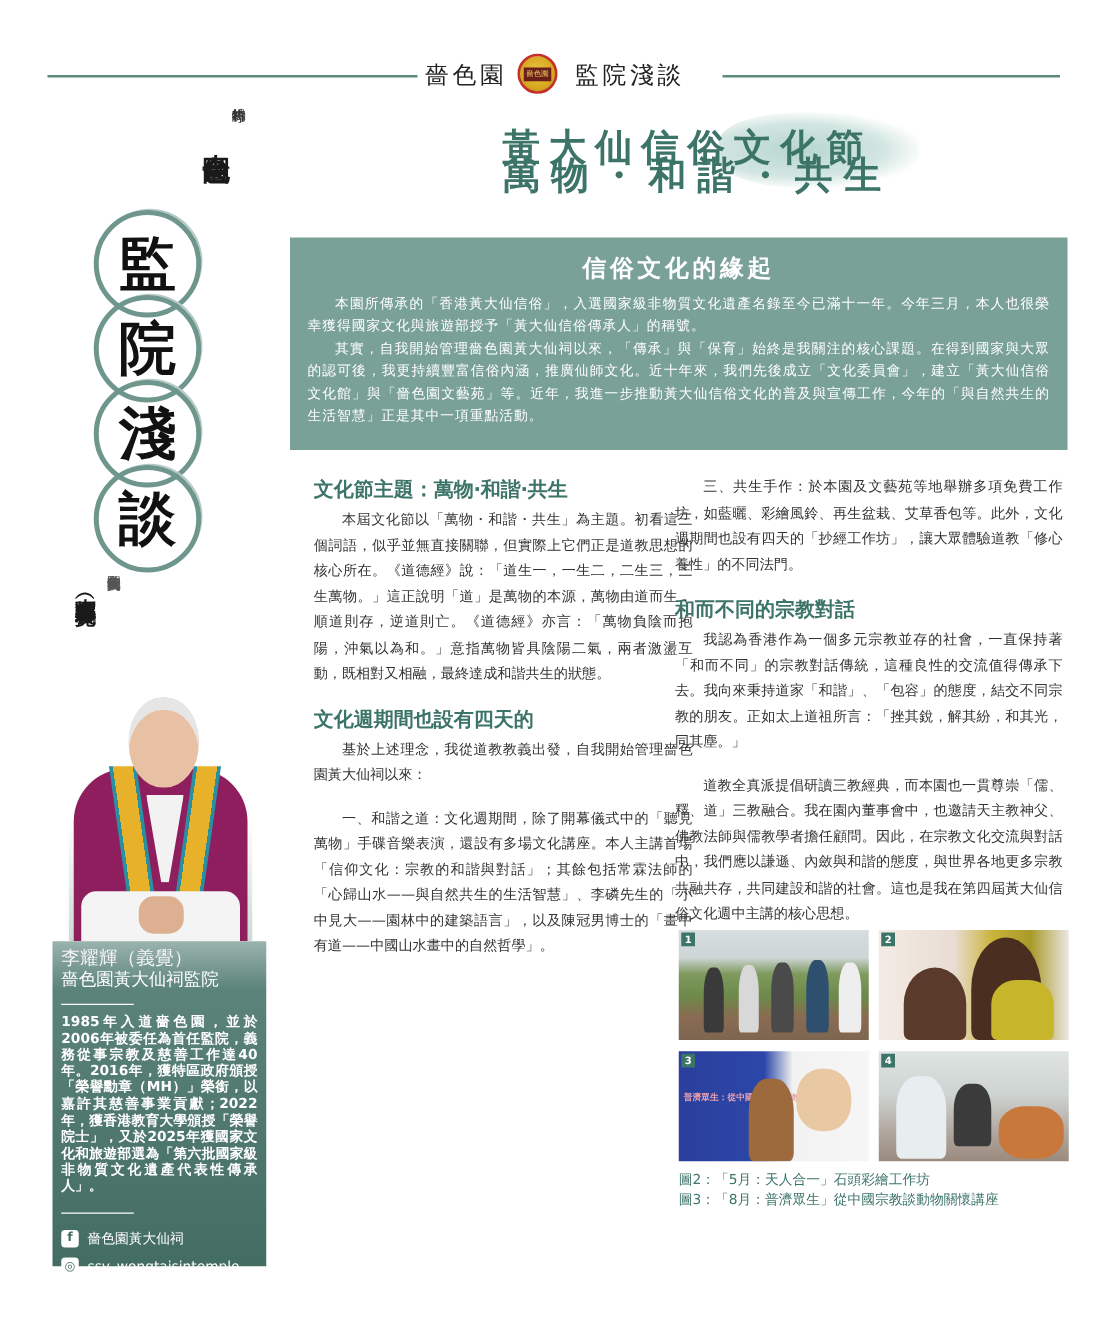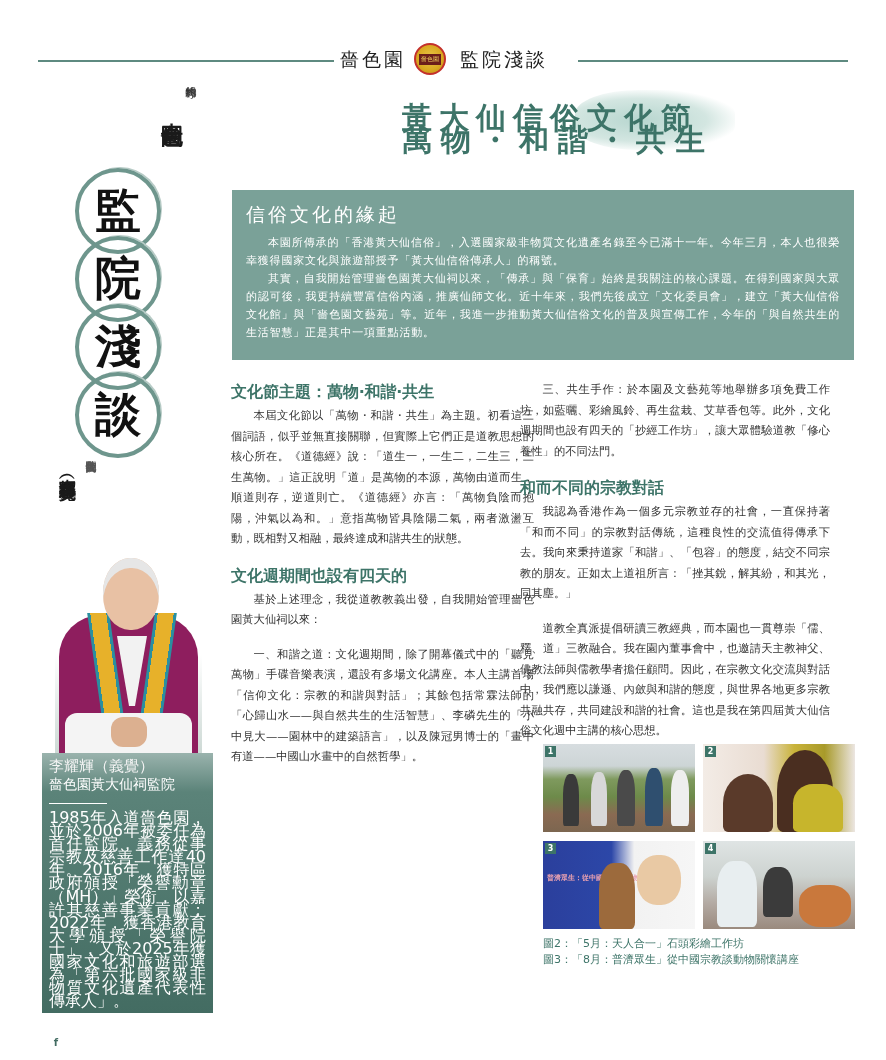--- a/index.html
+++ b/index.html
@@ -30,38 +30,38 @@
   .portrait .sash-r { position: absolute; left: 90px; bottom: 0; width: 22px; height: 140px; background: linear-gradient(90deg,#2a8fa0 0 3px,#e7b12a 3px 19px,#2a8fa0 19px); transform: skewX(-8deg); }
   .portrait .collar { position: absolute; left: 62px; top: 88px; width: 30px; height: 70px; background: #f2f2f2; clip-path: polygon(0 0,100% 0,60% 100%,40% 100%); }
   .portrait .head { position: absolute; left: 48px; top: 10px; width: 56px; height: 72px; border-radius: 48%; background: #e8c1a4; box-shadow: inset 0 10px 0 0 #e6e6e6; }
   .portrait .sleeves { position: absolute; left: 10px; right: 10px; bottom: 0; height: 40px; background: #f4f4f4; border-radius: 12px 12px 0 0; }
   .portrait .hands { position: absolute; left: 56px; bottom: 6px; width: 36px; height: 30px; border-radius: 12px; background: #dcb090; }
 
   .bio { position: absolute; top: 753px; left: 42px; width: 171px; height: 260px; background: linear-gradient(#9ab3ad 0%, #5b8379 15%, #436c62 100%); color: #fff; padding: 4px 7px 0 7px; }
   .bio-name { font-size: 15px; line-height: 18px; color: #f4f4f4; }
   .bio-role { font-size: 14px; line-height: 18px; font-weight: normal; }
   .bio-rule { width: 58px; height: 1px; background: #fff; margin: 10px 0 7px 0; }
-  .bio-text { font-size: 16px; line-height: 13.1px; text-align: justify; }
+  .bio-text { font-size: 11px; line-height: 13.1px; text-align: justify; font-weight: bold; }
   .bio-rule2 { width: 58px; height: 1px; background: #fff; margin: 15px 0 12px 0; }
   .social { display: flex; align-items: center; font-size: 11px; margin-bottom: 8px; }
   .social .ic { width: 14px; height: 14px; border-radius: 3px; background: #fff; color: #436c62; display: inline-flex; align-items: center; justify-content: center; font-size: 10px; font-weight: bold; margin-right: 7px; }
 
   
   .title-wash { position: absolute; top: 90px; left: 575px; width: 160px; height: 60px; border-radius: 40%; background: radial-gradient(ellipse at 40% 50%, #b7d6cf 0%, #d3e6e1 50%, rgba(255,255,255,0) 75%); }
   .title1, .title2 { position: absolute; left: 402px; font-family: "DejaVu Serif", serif; font-weight: bold; color: #3d7468; letter-spacing: 7px; }
   .title1 { top: 98px; font-size: 30px; }
   .title2 { top: 120px; font-size: 30px; letter-spacing: 9px; }
 
   
   .origin { position: absolute; top: 190px; left: 232px; width: 622px; height: 170px; background: #7aa198; color: #fff; padding: 12px 14px; font-family: "DejaVu Serif", serif; }
-  .origin h2 { text-align: left; font-size: 19px; font-weight: normal; letter-spacing: 3px; margin-bottom: 6px; }
+  .origin h2 { text-align: center; font-size: 19px; font-weight: bold; letter-spacing: 3px; margin-bottom: 6px; }
   .origin p { font-size: 11px; line-height: 18px; text-indent: 2em; text-align: justify; letter-spacing: 0.8px; }
 
   
-  .col { position: absolute; top: 380px; width: 303px; font-size: 11.3px; line-height: 20.5px; color: #333; text-align: justify; }
+  .col { position: absolute; top: 380px; width: 303px; font-size: 11.3px; line-height: 20.5px; color: #333; text-align: justify; margin-left: 20px; }
   .col.a { left: 231px; }
   .col.b { left: 520px; width: 310px; }
   .col h3 { font-size: 16px; line-height: 24px; font-weight: bold; color: #3d7468; margin-bottom: 2px; }
   .col p { text-indent: 2em; margin-bottom: 14px; }
 
   
   .photos { position: absolute; top: 744px; left: 543px; width: 312px; height: 186px; }
   .ph { position: absolute; width: 152px; height: 88px; overflow: hidden; }
   .ph .num { position: absolute; top: 2px; left: 2px; width: 11px; height: 11px; background: #3d7468; color: #fff; font-size: 8px; font-weight: bold; display: flex; align-items: center; justify-content: center; }
   .ph1 { top: 0; left: 0; background: linear-gradient(#d7dde0 0%, #cdd5d6 25%, #7f9a5e 40%, #6d8a4a 60%, #8a6a52 80%, #7c6650 100%); }
@@ -105,21 +105,21 @@
 </div>
 
 <div class="bio">
   <div class="bio-name">李耀輝（義覺）</div>
   <div class="bio-role">嗇色園黃大仙祠監院</div>
   <div class="bio-rule"></div>
   <div class="bio-text">1985年入道嗇色園，並於2006年被委任為首任監院，義務從事宗教及慈善工作達40年。2016年，獲特區政府頒授「榮譽勳章（MH）」榮銜，以嘉許其慈善事業貢獻；2022年，獲香港教育大學頒授「榮譽院士」，又於2025年獲國家文化和旅遊部選為「第六批國家級非物質文化遺產代表性傳承人」。</div>
   <div class="bio-rule2"></div>
   <div class="social">
     <span class="ic">f</span>
-    <span>是萬物的本源</span>
+    <span>嗇色園黃大仙祠</span>
   </div>
   <div class="social">
     <span class="ic">◎</span>
     <span>ssy_wongtaisintemple</span>
   </div>
 </div>
 
 <div class="title-wash"></div>
 <div class="title1">黃大仙信俗文化節</div>
 <div class="title2">萬物・和諧・共生</div>

